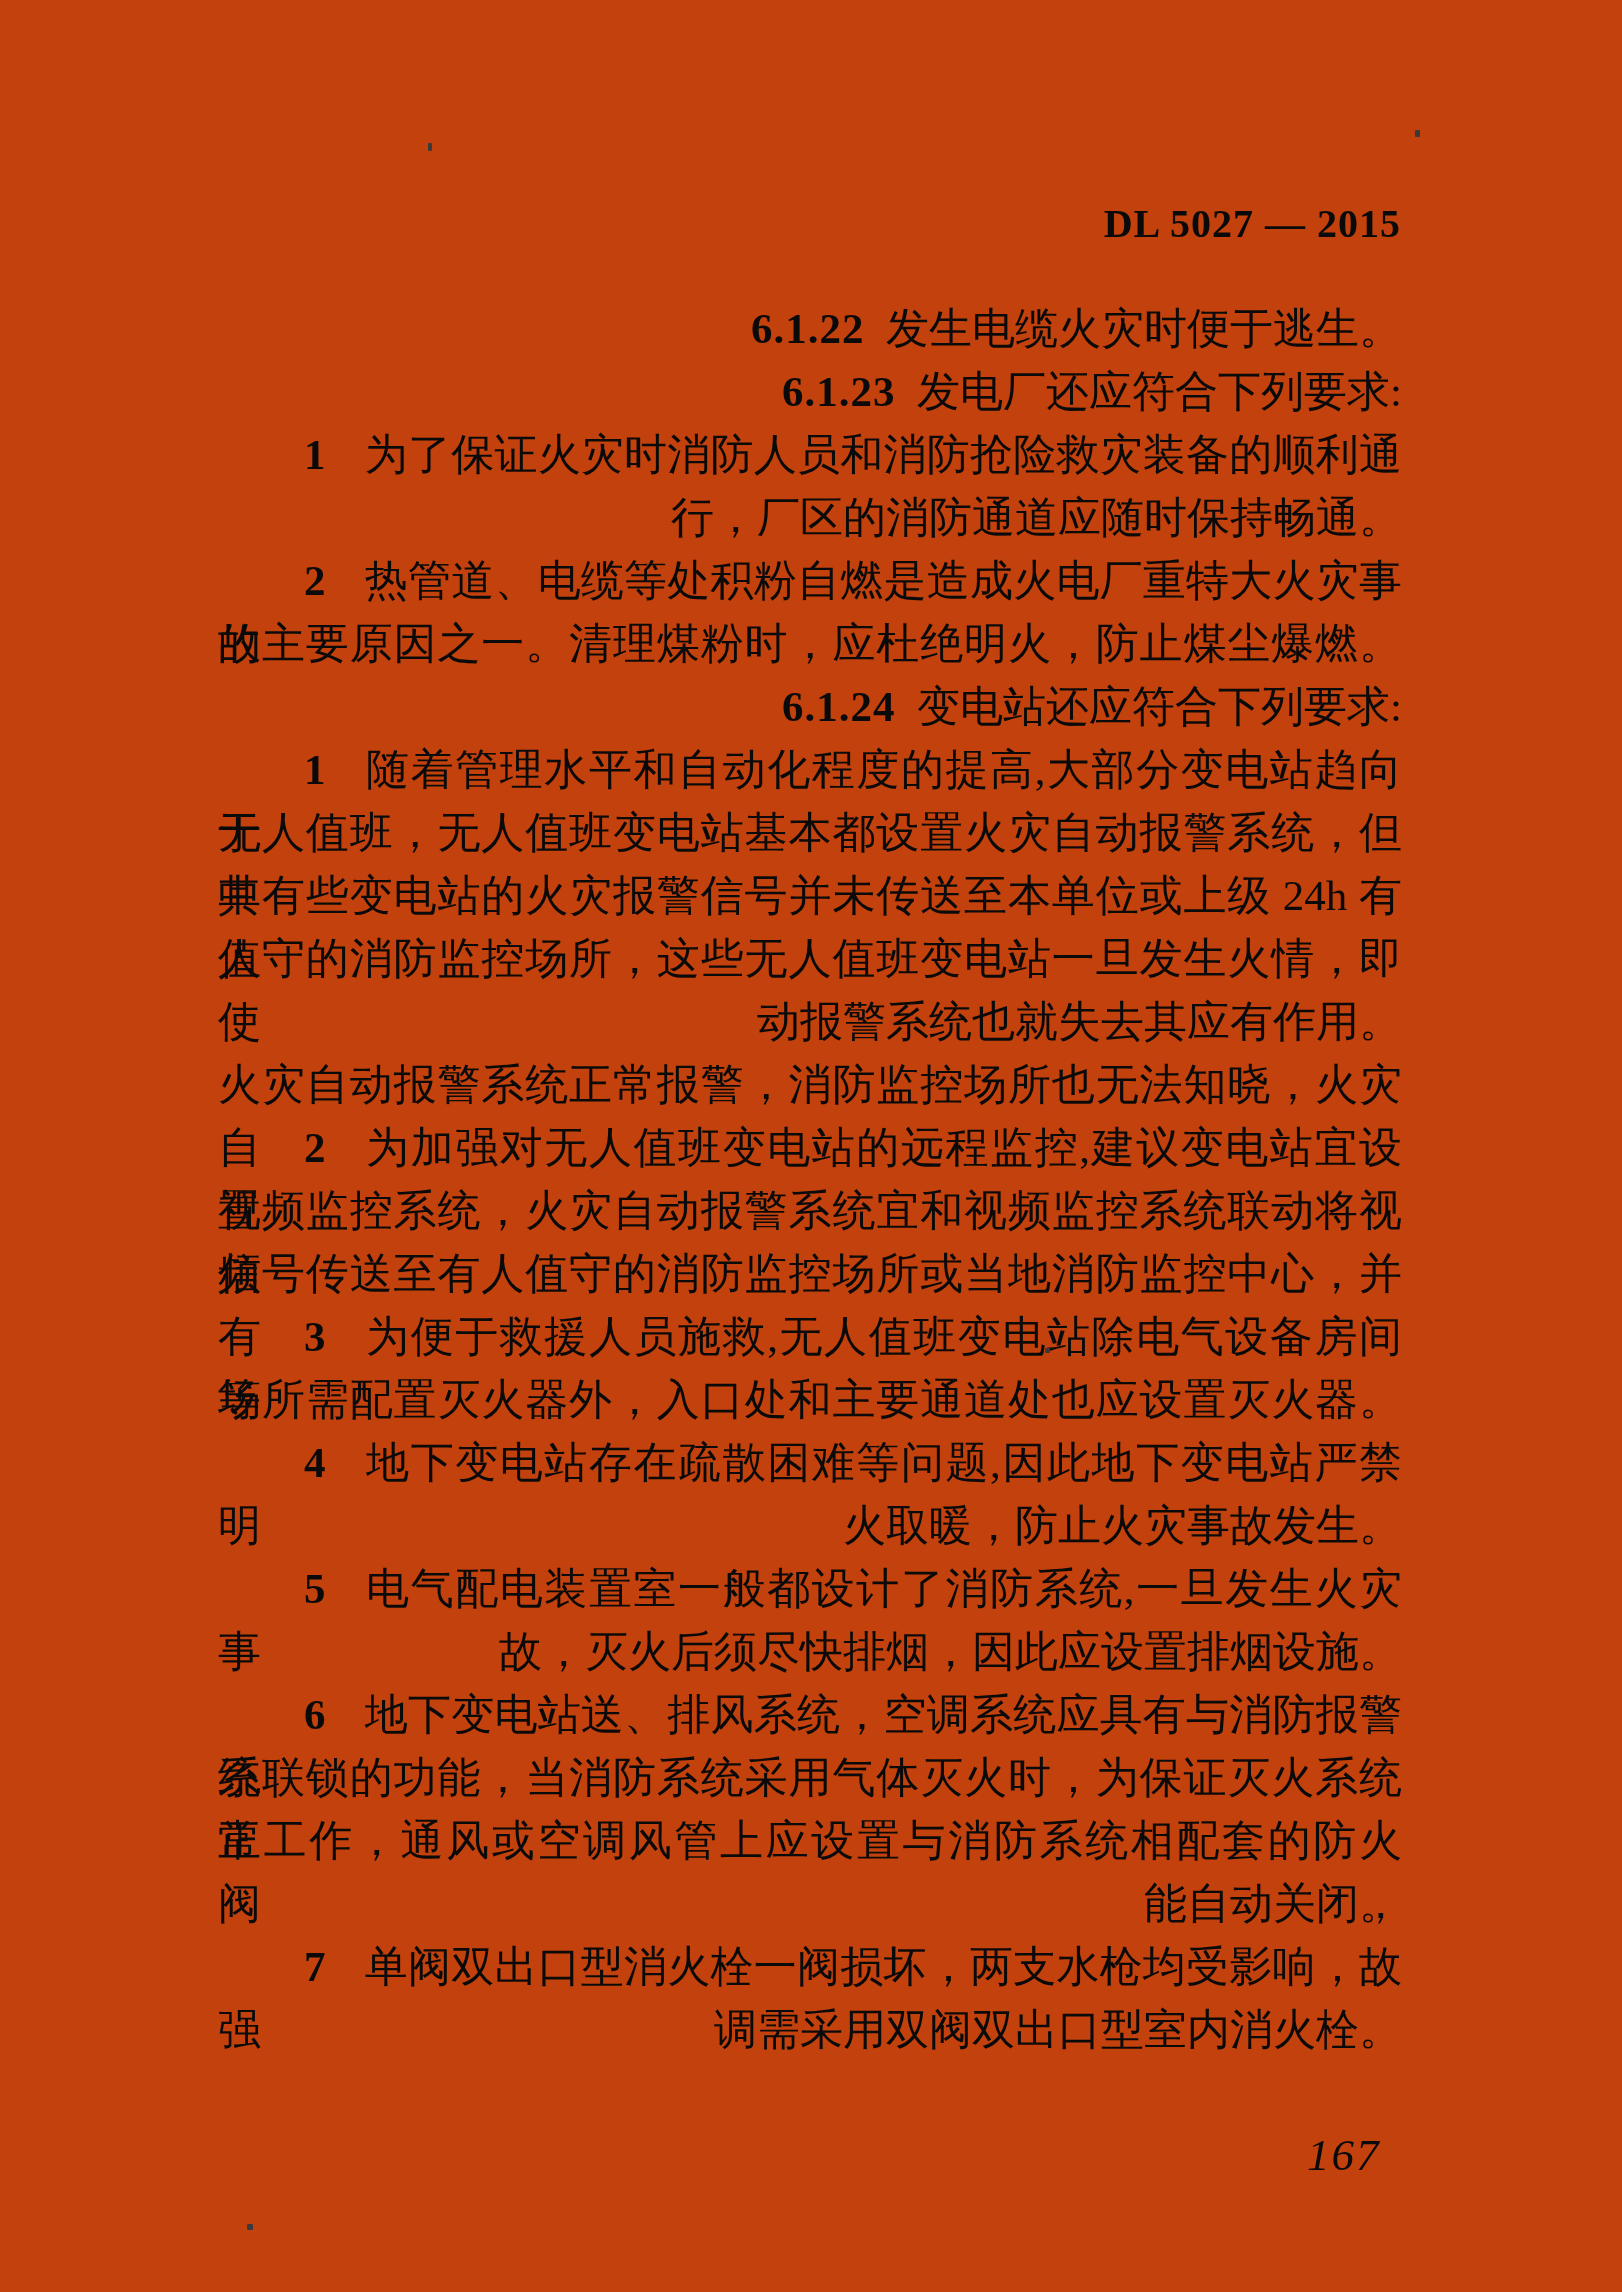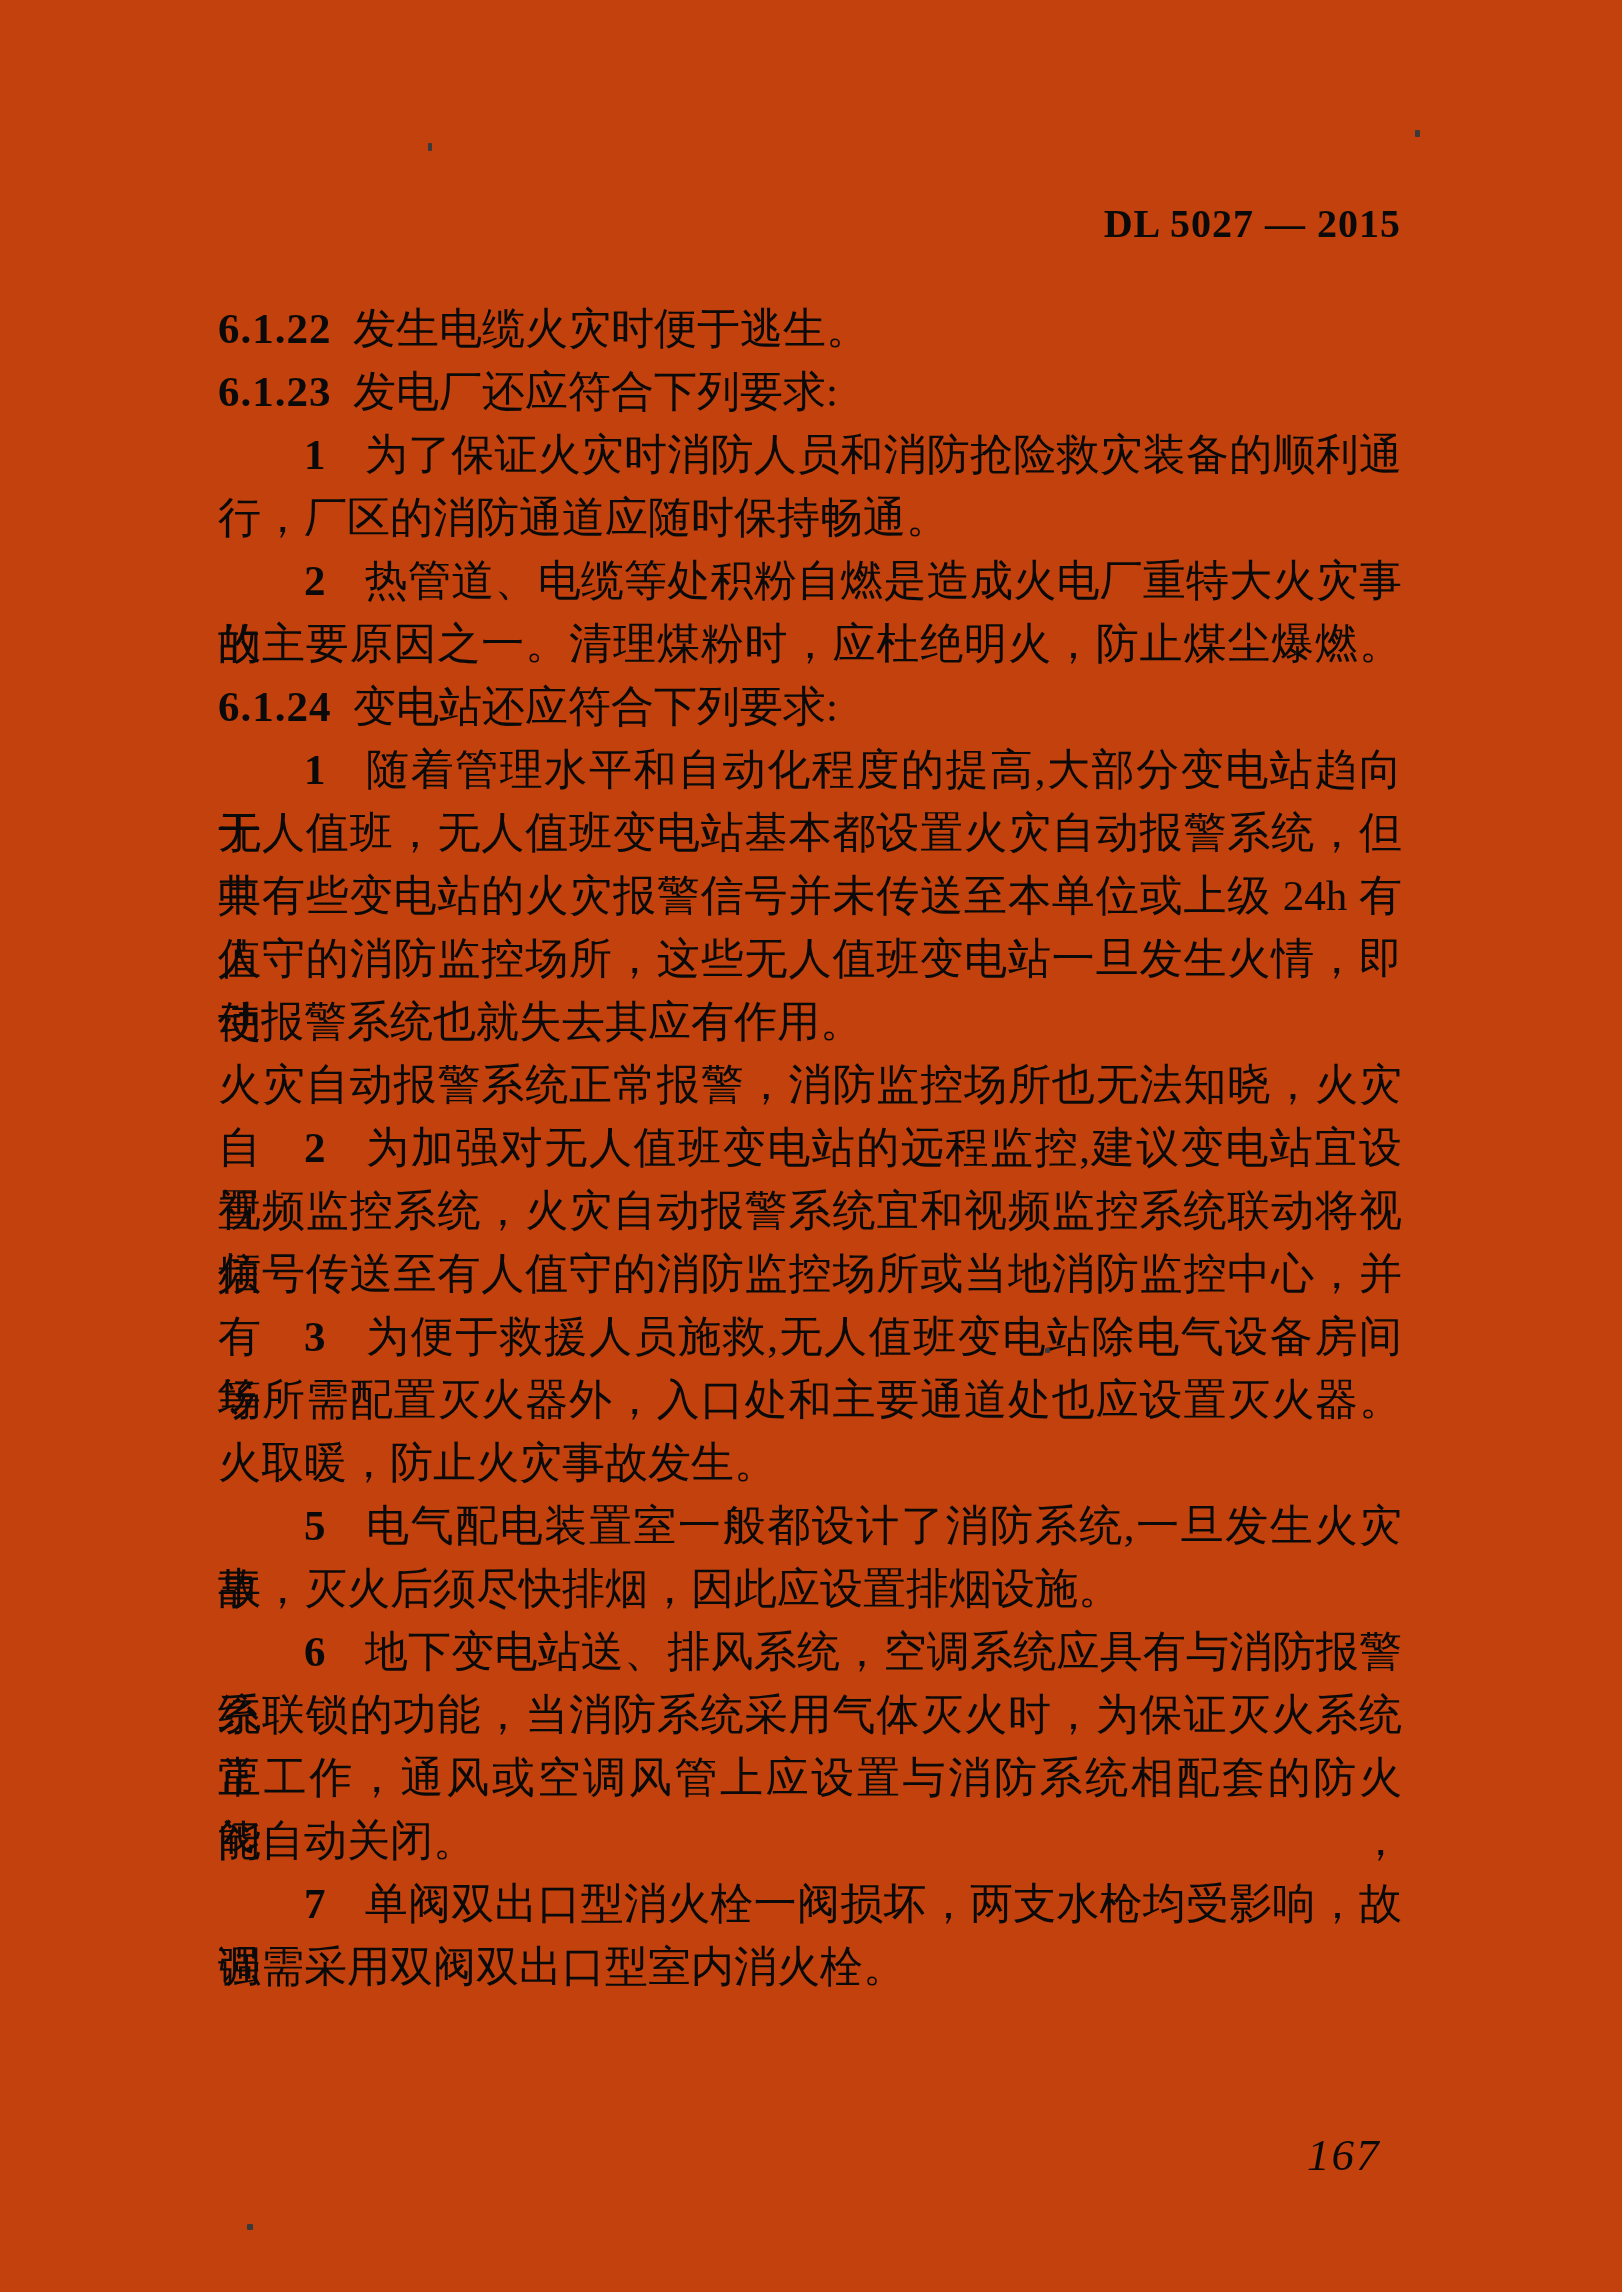--- a/index.html
+++ b/index.html
@@ -21,21 +21,21 @@
   }
   #body-lines{
     position:absolute;
     left:218px;top:297px;
     width:1184px;
     font-size:43px;
     line-height:63px;
   }
   .line{
     height:63px;
-    text-align:left;
+    text-align:right;
   }
   .line.justify{
     text-align:justify;
     text-align-last:justify;
     text-justify:inter-character;
   }
   .snum{
     font-weight:bold;
     margin-right:21.6px;
     letter-spacing:1px;
@@ -81,20 +81,21 @@
       <div class="line justify"><span>无人值班，无人值班变电站基本都设置火灾自动报警系统，但其</span></div>
       <div class="line justify"><span>中有些变电站的火灾报警信号并未传送至本单位或上级 24h 有人</span></div>
       <div class="line justify"><span>值守的消防监控场所，这些无人值班变电站一旦发生火情，即使</span></div>
       <div class="line"><span>动报警系统也就失去其应有作用。</span></div>
       <div class="line justify"><span>火灾自动报警系统正常报警，消防监控场所也无法知晓，火灾自</span></div>
       <div class="line justify"><span class="pnum">2</span><span>为加强对无人值班变电站的远程监控,建议变电站宜设置</span></div>
       <div class="line justify"><span>视频监控系统，火灾自动报警系统宜和视频监控系统联动将视频</span></div>
       <div class="line justify"><span>信号传送至有人值守的消防监控场所或当地消防监控中心，并有</span></div>
       <div class="line justify"><span class="pnum">3</span><span>为便于救援人员施救,无人值班变电站除电气设备房间等</span></div>
       <div class="line justify"><span>场所需配置灭火器外，入口处和主要通道处也应设置灭火器。</span></div>
+      <div class="line justify"><span class="pnum">4</span><span>地下变电站存在疏散困难等问题,因此地下变电站严禁明</span></div>
       <div class="line"><span>火取暖，防止火灾事故发生。</span></div>
       <div class="line justify"><span class="pnum">5</span><span>电气配电装置室一般都设计了消防系统,一旦发生火灾事</span></div>
       <div class="line"><span>故，灭火后须尽快排烟，因此应设置排烟设施。</span></div>
       <div class="line justify"><span class="pnum">6</span><span>地下变电站送、排风系统，空调系统应具有与消防报警系</span></div>
       <div class="line justify"><span>统联锁的功能，当消防系统采用气体灭火时，为保证灭火系统正</span></div>
       <div class="line justify"><span>常工作，通风或空调风管上应设置与消防系统相配套的防火阀，</span></div>
       <div class="line"><span>能自动关闭。</span></div>
       <div class="line justify"><span class="pnum">7</span><span>单阀双出口型消火栓一阀损坏，两支水枪均受影响，故强</span></div>
       <div class="line"><span>调需采用双阀双出口型室内消火栓。</span></div>
     </div>

